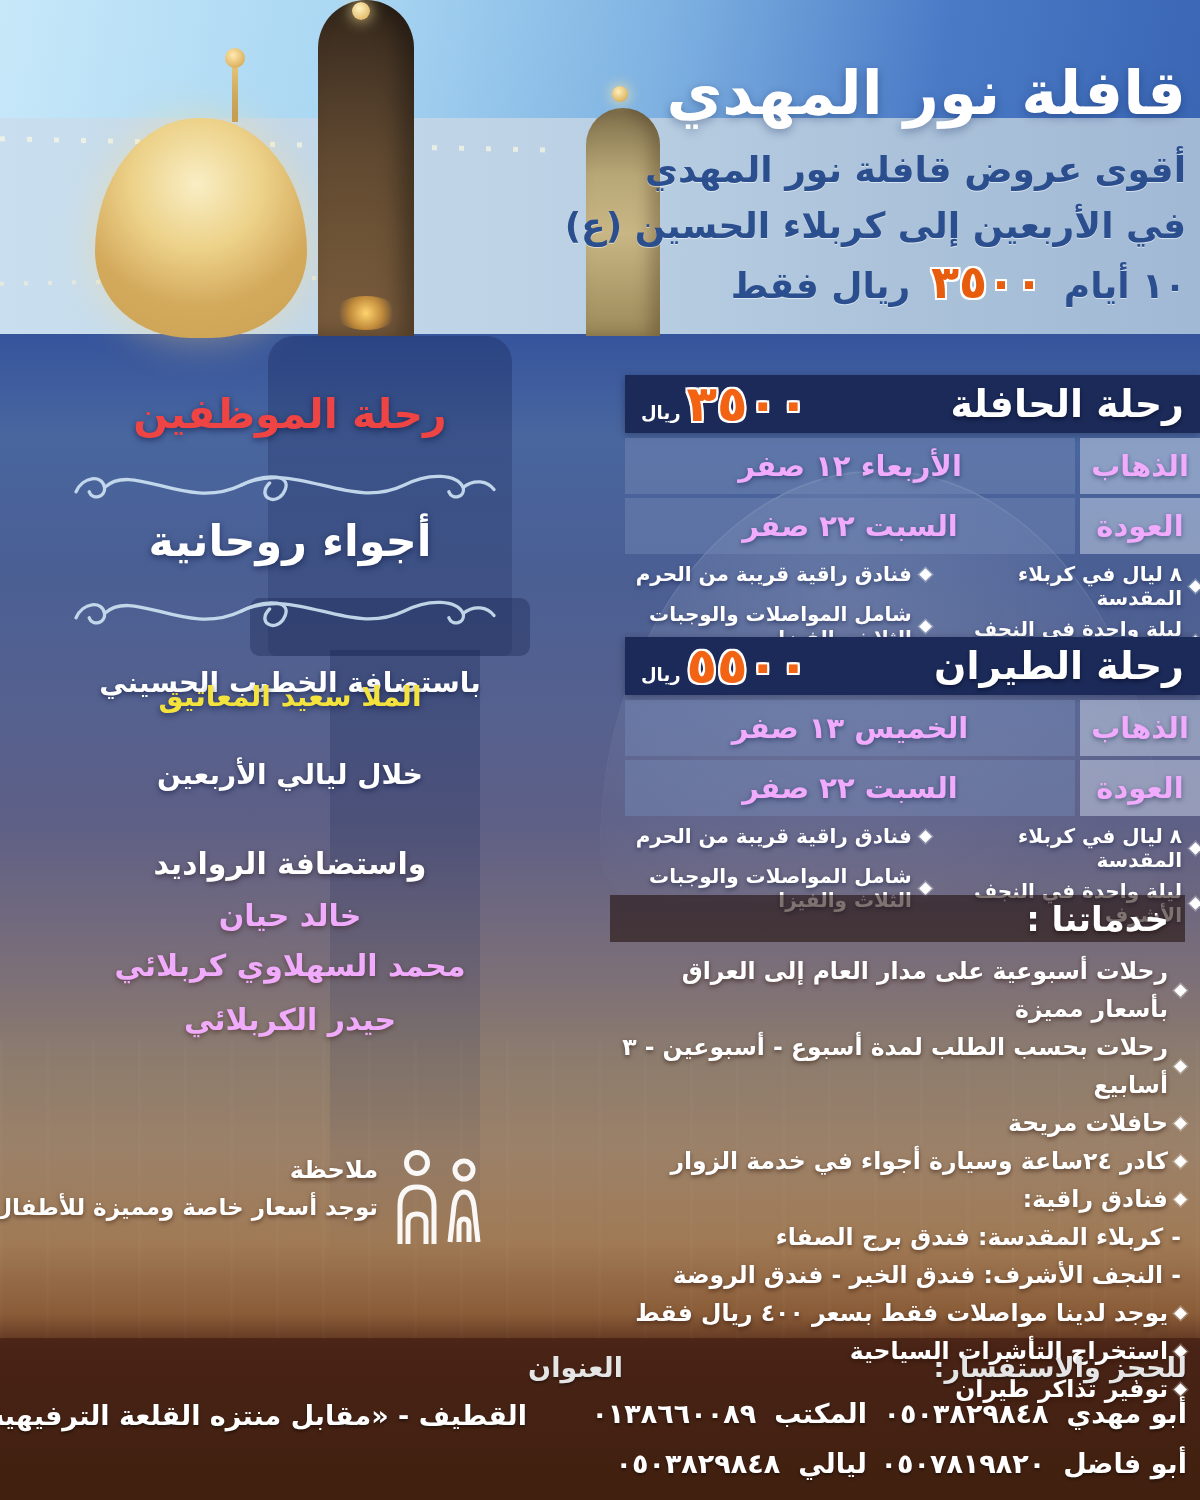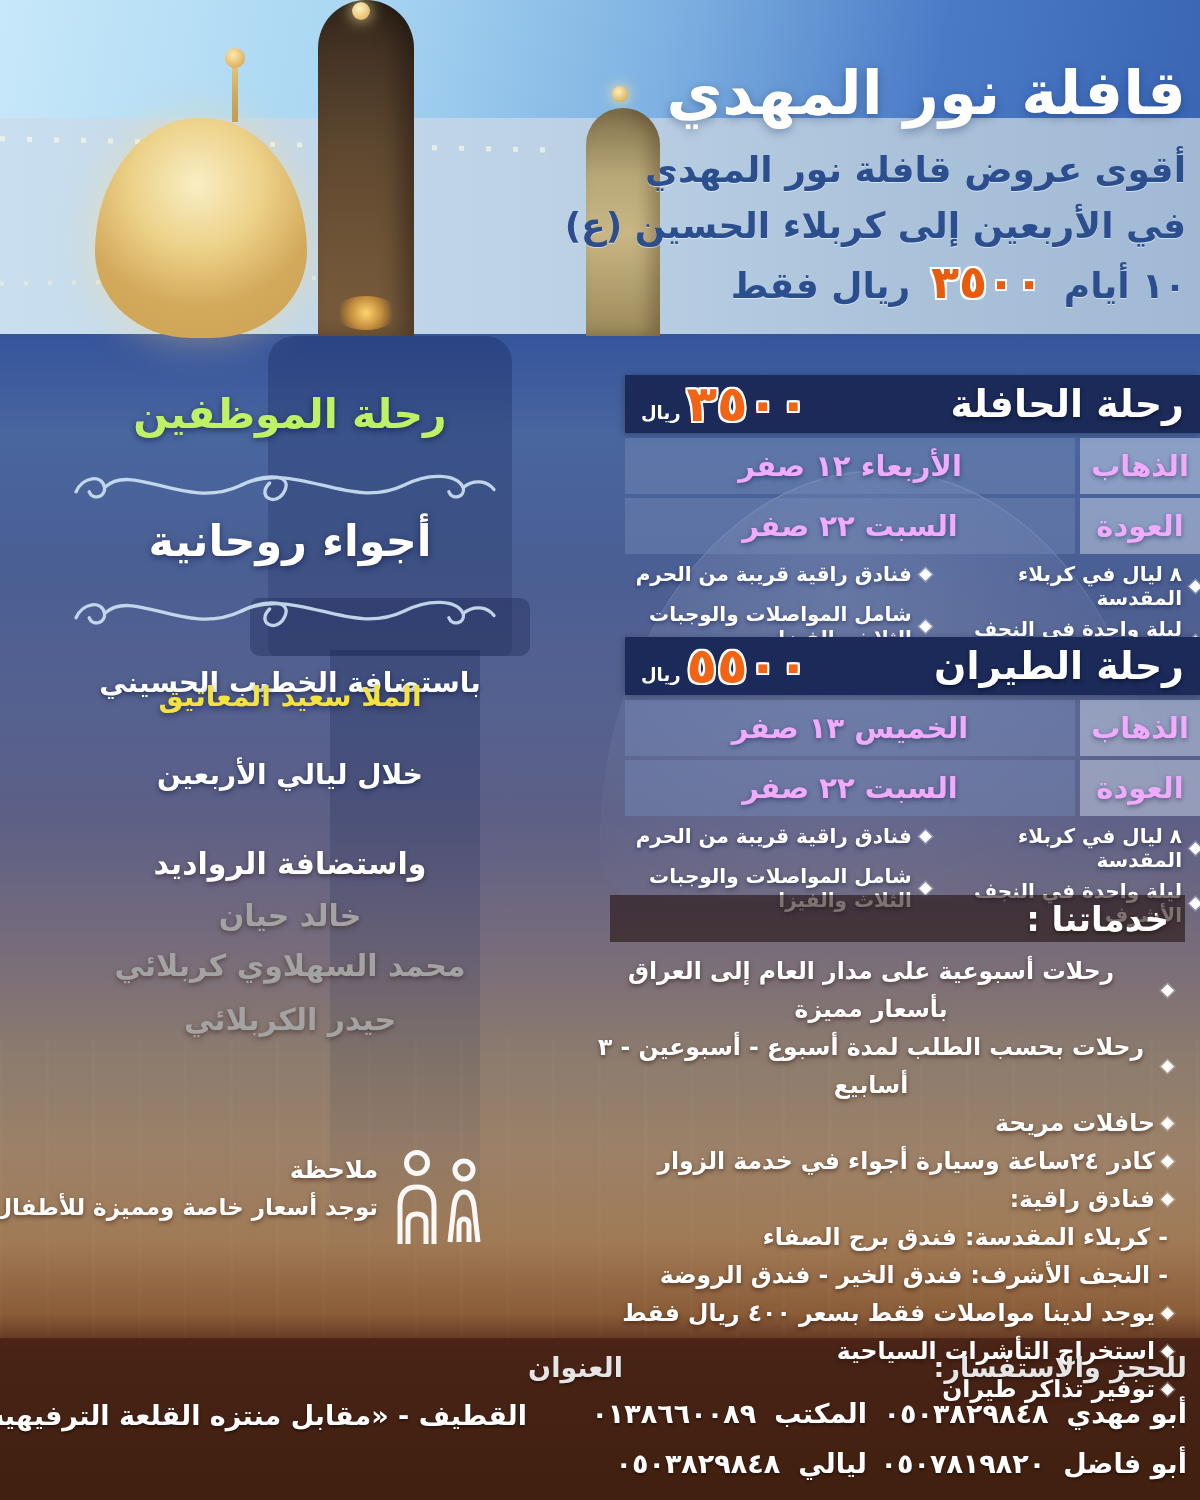--- a/index.html
+++ b/index.html
@@ -85,36 +85,36 @@
   .fcol.b{width:53%;gap:16px;}
   .feat{display:flex;align-items:center;color:#fff;font-weight:bold;font-size:20px;
     text-shadow:0 2px 4px rgba(10,20,60,.5);}
   .dia{width:9px;height:9px;background:#fff;transform:rotate(45deg);margin-inline-end:9px;flex:0 0 auto;
     box-shadow:0 0 0 1.5px rgba(255,255,255,.25);}
 
   
   .svc-bar{right:15px;width:575px;height:47px;background:rgba(32,14,9,.58);
     display:flex;align-items:center;justify-content:flex-start;padding:0 16px;box-sizing:border-box;}
   .svc-title{color:#fff;font-size:34px;font-weight:bold;text-shadow:0 2px 4px rgba(20,5,0,.5);}
-  .svc-list{right:28px;width:585px;text-align:center;}
+  .svc-list{right:15px;width:585px;text-align:right;}
   .svc-item{display:flex;align-items:center;justify-content:flex-start;color:#fff;font-weight:bold;
     font-size:23.5px;line-height:38px;text-shadow:0 2px 4px rgba(40,15,5,.55);}
   .svc-item .dia{margin-inline-end:8px;}
   .svc-item.sub{padding-right:4px;}
 
   
   .lc{left:40px;width:500px;text-align:center;color:#fff;font-weight:bold;}
-  .trip-label{top:390px;font-size:41px;color:#bef264;text-shadow:0 2px 6px rgba(10,20,60,.6);}
+  .trip-label{top:390px;font-size:41px;color:#ef4444;text-shadow:0 2px 6px rgba(10,20,60,.6);}
   .mood{top:516px;font-size:43px;text-shadow:0 2px 6px rgba(10,20,60,.6);}
   .flour{left:65px;width:440px;height:62px;}
   .speaker-intro{top:666px;font-size:28px;text-shadow:0 2px 5px rgba(10,20,60,.6);}
   .speaker-name{top:680px;font-size:28px;color:#f4e33c;text-shadow:0 2px 6px rgba(10,20,60,.6);}
   .speaker-period{top:758px;font-size:28px;text-shadow:0 2px 5px rgba(10,20,60,.6);}
   .reciters-intro{top:846px;font-size:30px;text-shadow:0 2px 5px rgba(40,25,40,.6);}
-  .reciter{font-size:30px;color:#a3a3a3;text-shadow:0 2px 5px rgba(60,35,30,.55);}
+  .reciter{font-size:30px;color:#f0abfc;text-shadow:0 2px 5px rgba(60,35,30,.55);}
   .r1{top:898px;} .r2{top:948px;} .r3{top:1002px;}
 
   .note{top:1148px;left:18px;width:472px;display:flex;align-items:flex-start;gap:12px;}
   .note-icons{flex:0 0 auto;}
   .note-text{flex:1;text-align:right;color:#fff;font-weight:bold;padding-top:8px;
     text-shadow:0 2px 4px rgba(60,30,15,.6);}
   .note-title{font-size:24px;margin-bottom:10px;}
   .note-body{font-size:23px;white-space:nowrap;}
 
   

